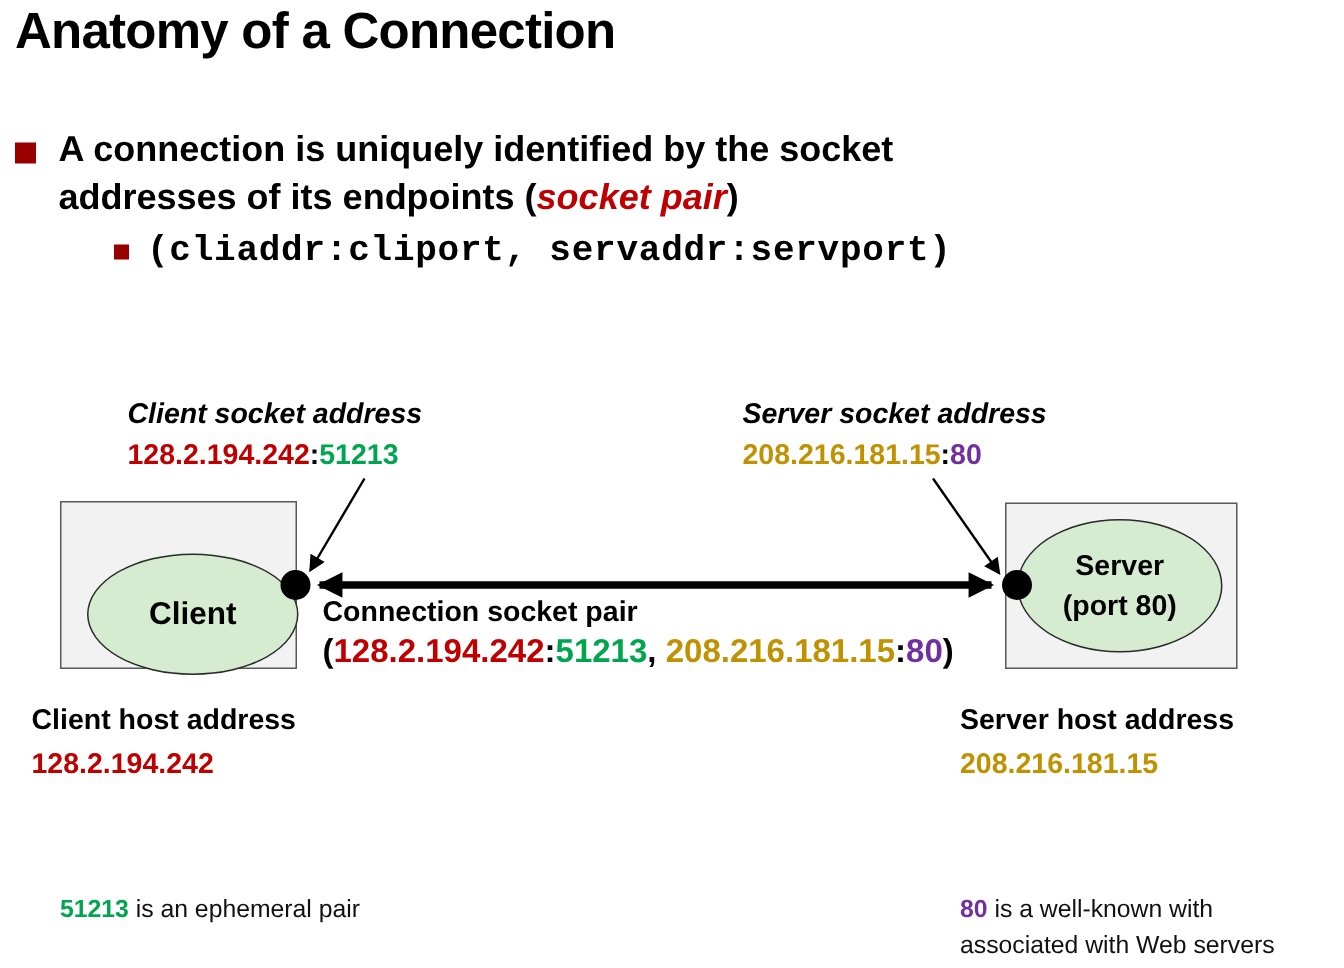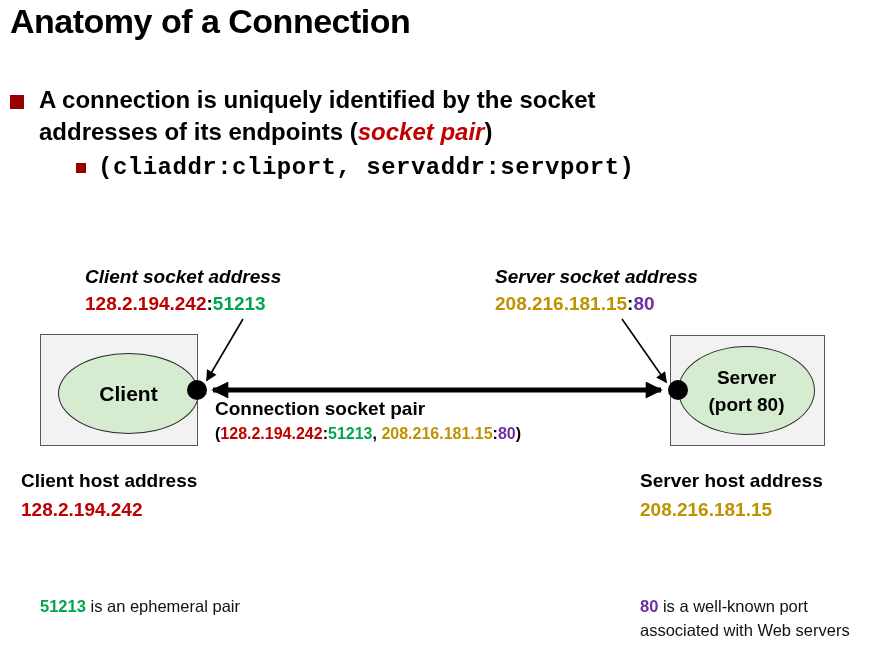--- a/index.html
+++ b/index.html
@@ -34,26 +34,26 @@
 
   .c-red{color:var(--dark-red);}
   .c-green{color:var(--green);}
   .c-gold{color:var(--gold);}
   .c-purple{color:var(--purple);}
 
   .host-box{position:absolute;background:var(--box-fill);border:1px solid var(--box-border);}
   #client-box{left:40px;top:334px;width:158px;height:112px;}
   #server-box{left:670px;top:335px;width:155px;height:111px;}
   .node-ellipse{position:absolute;background:var(--ellipse-fill);border:1.5px solid var(--ellipse-border);border-radius:50%;display:flex;flex-direction:column;align-items:center;justify-content:center;text-align:center;}
-  #client-ellipse{left:17px;top:18px;width:141px;height:81px;font-size:21px;font-weight:700;}
+  #client-ellipse{left:17px;top:34px;width:141px;height:81px;font-size:21px;font-weight:700;}
   #server-ellipse{left:7px;top:10px;width:137px;height:89px;font-size:19px;font-weight:700;line-height:27px;}
 
   .conn-label{position:absolute;left:215px;top:396px;width:465px;font-weight:700;}
   .conn-label .l1{font-size:19px;line-height:25px;}
-  .conn-label .l2{font-size:16px;line-height:26px;}
+  .conn-label .l2{font-size:22px;line-height:26px;}
 
   .host-addr{position:absolute;top:466px;width:210px;font-size:19px;font-weight:700;line-height:29px;}
   #client-host{left:21px;}
   #server-host{left:640px;}
 
   .footnote{position:absolute;top:594px;font-size:16.5px;line-height:24px;color:#111;}
   #note-left{left:40px;width:320px;}
   #note-right{left:640px;width:256px;}
   .footnote b{font-weight:700;}
 
@@ -127,16 +127,16 @@
   </div>
 
   <div class="host-addr" id="server-host">
     <div>Server host address</div>
     <div class="c-gold">208.216.181.15</div>
   </div>
 
   <div class="footnote" id="note-left"><b class="c-green">51213</b><span> is an ephemeral pair</span><br>
   </div>
 
-  <div class="footnote" id="note-right"><b class="c-purple">80</b><span> is a well-known port</span><br><span>associated with Web servers</span>
+  <div class="footnote" id="note-right"><b class="c-purple">80</b><span> is a well-known with</span><br><span>associated with Web servers</span>
   </div>
 
 </div>
 
 </body></html>

